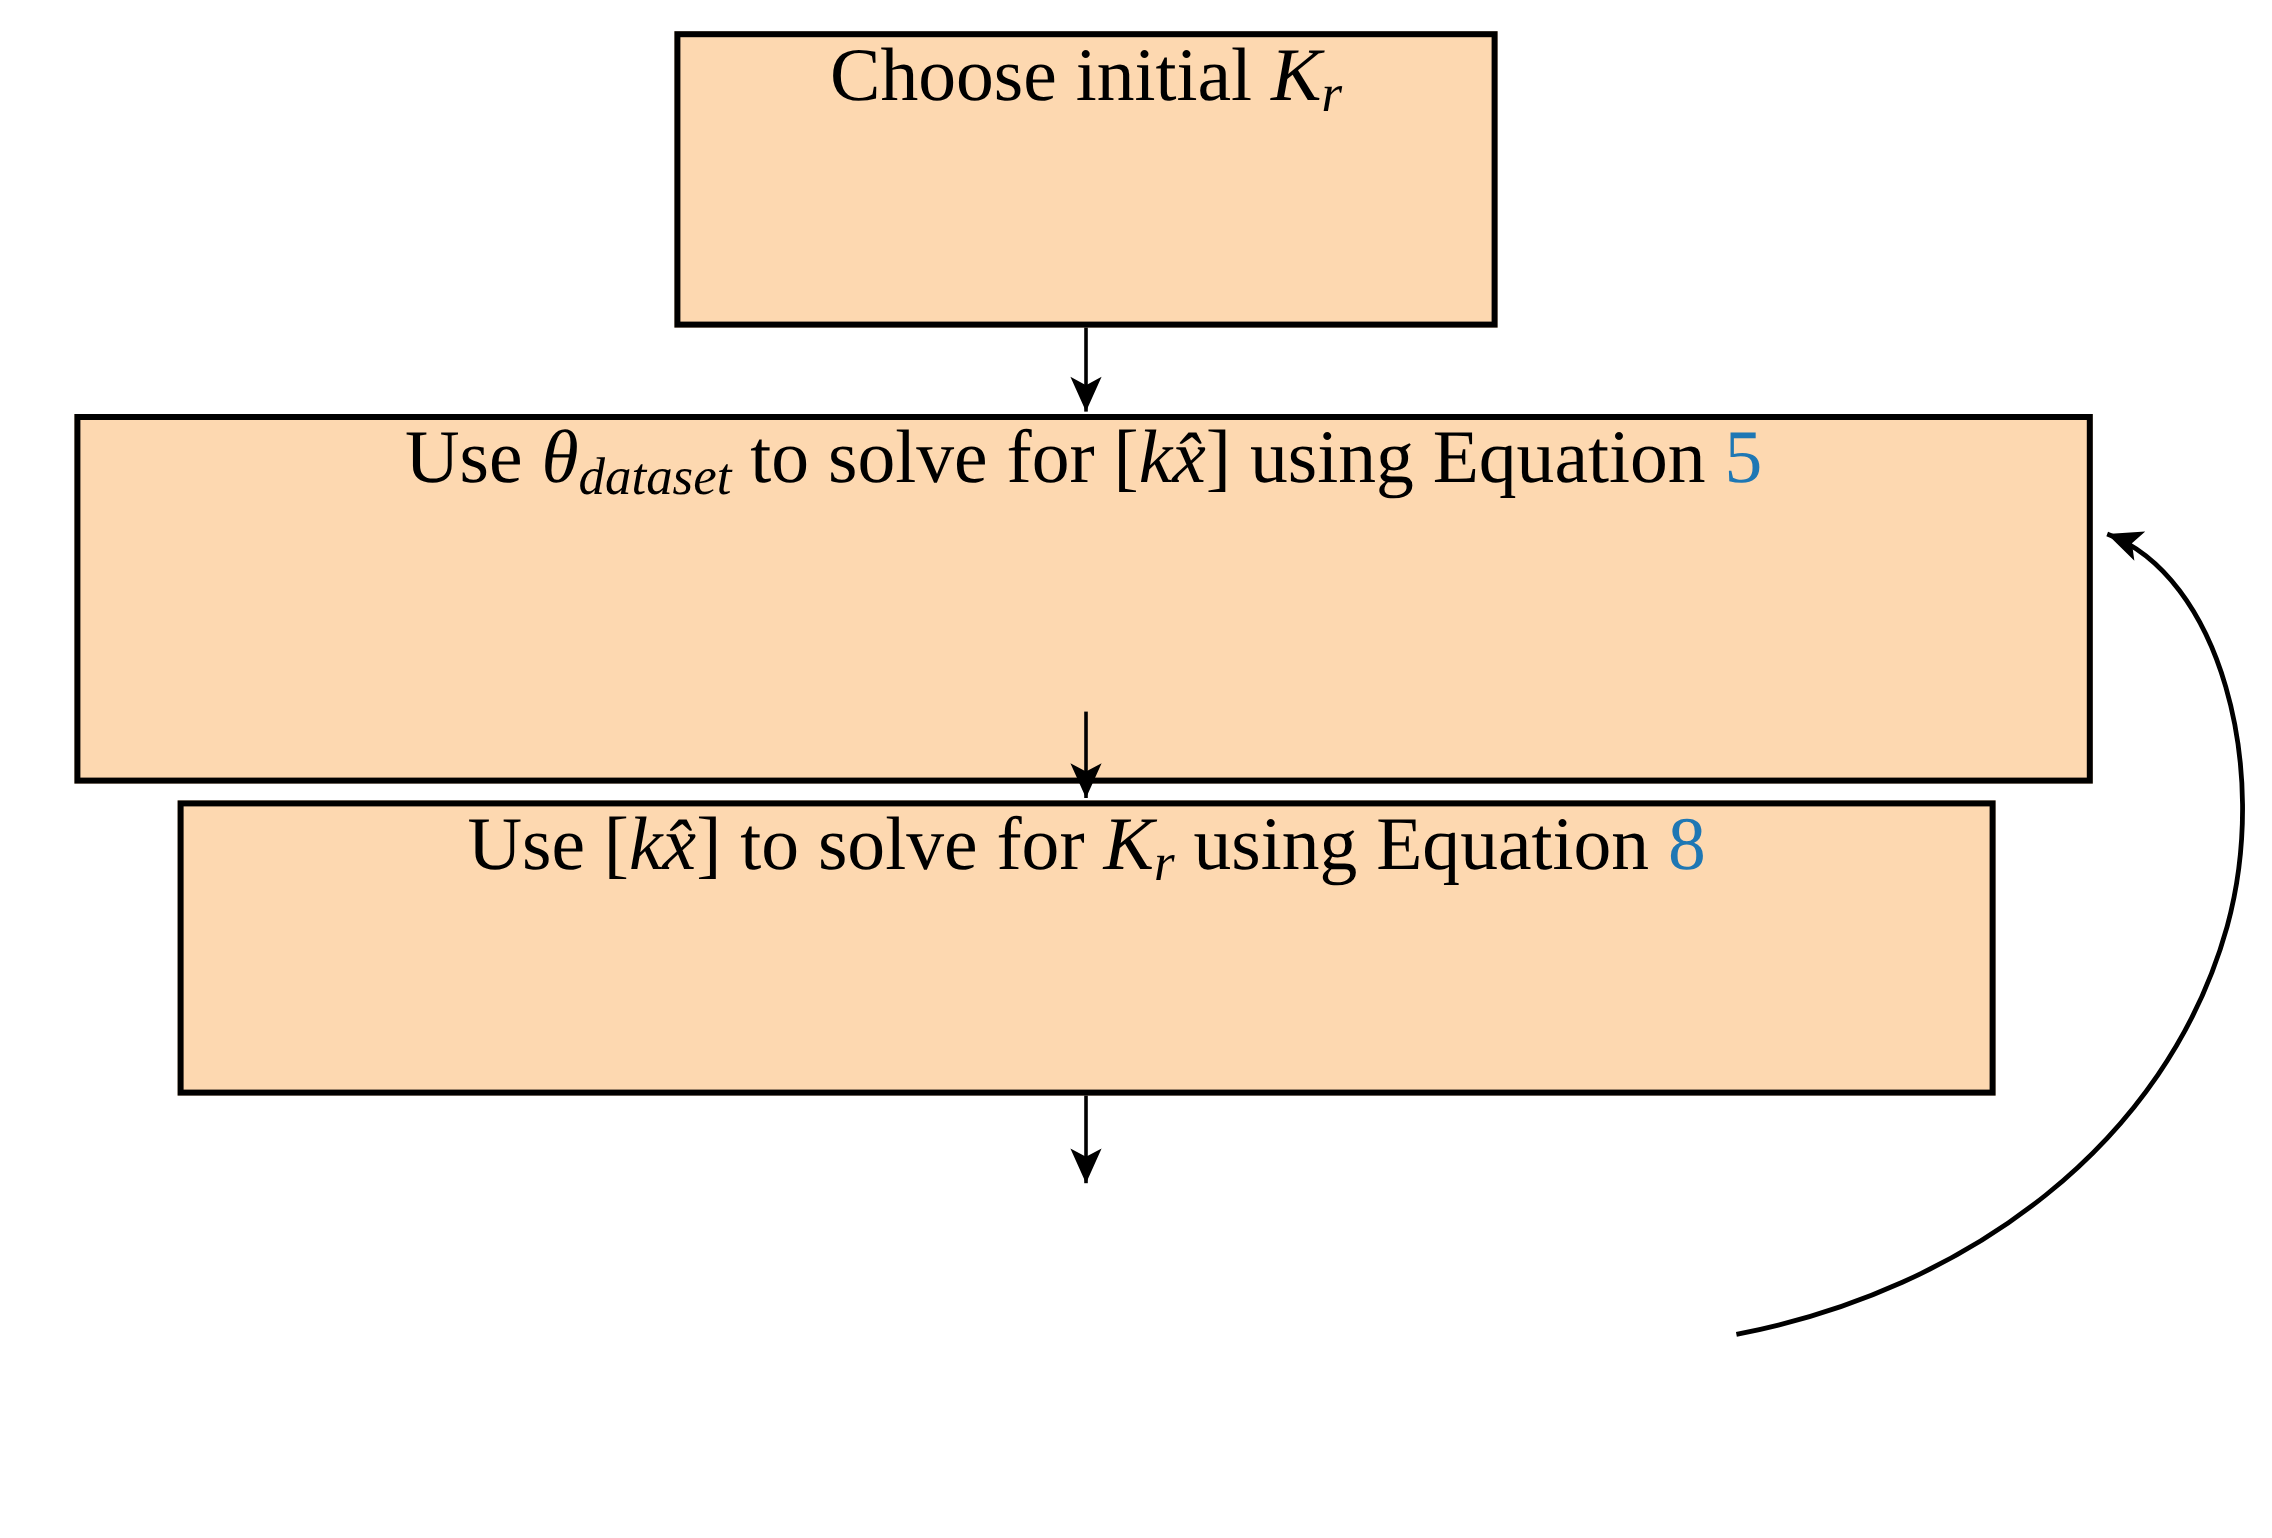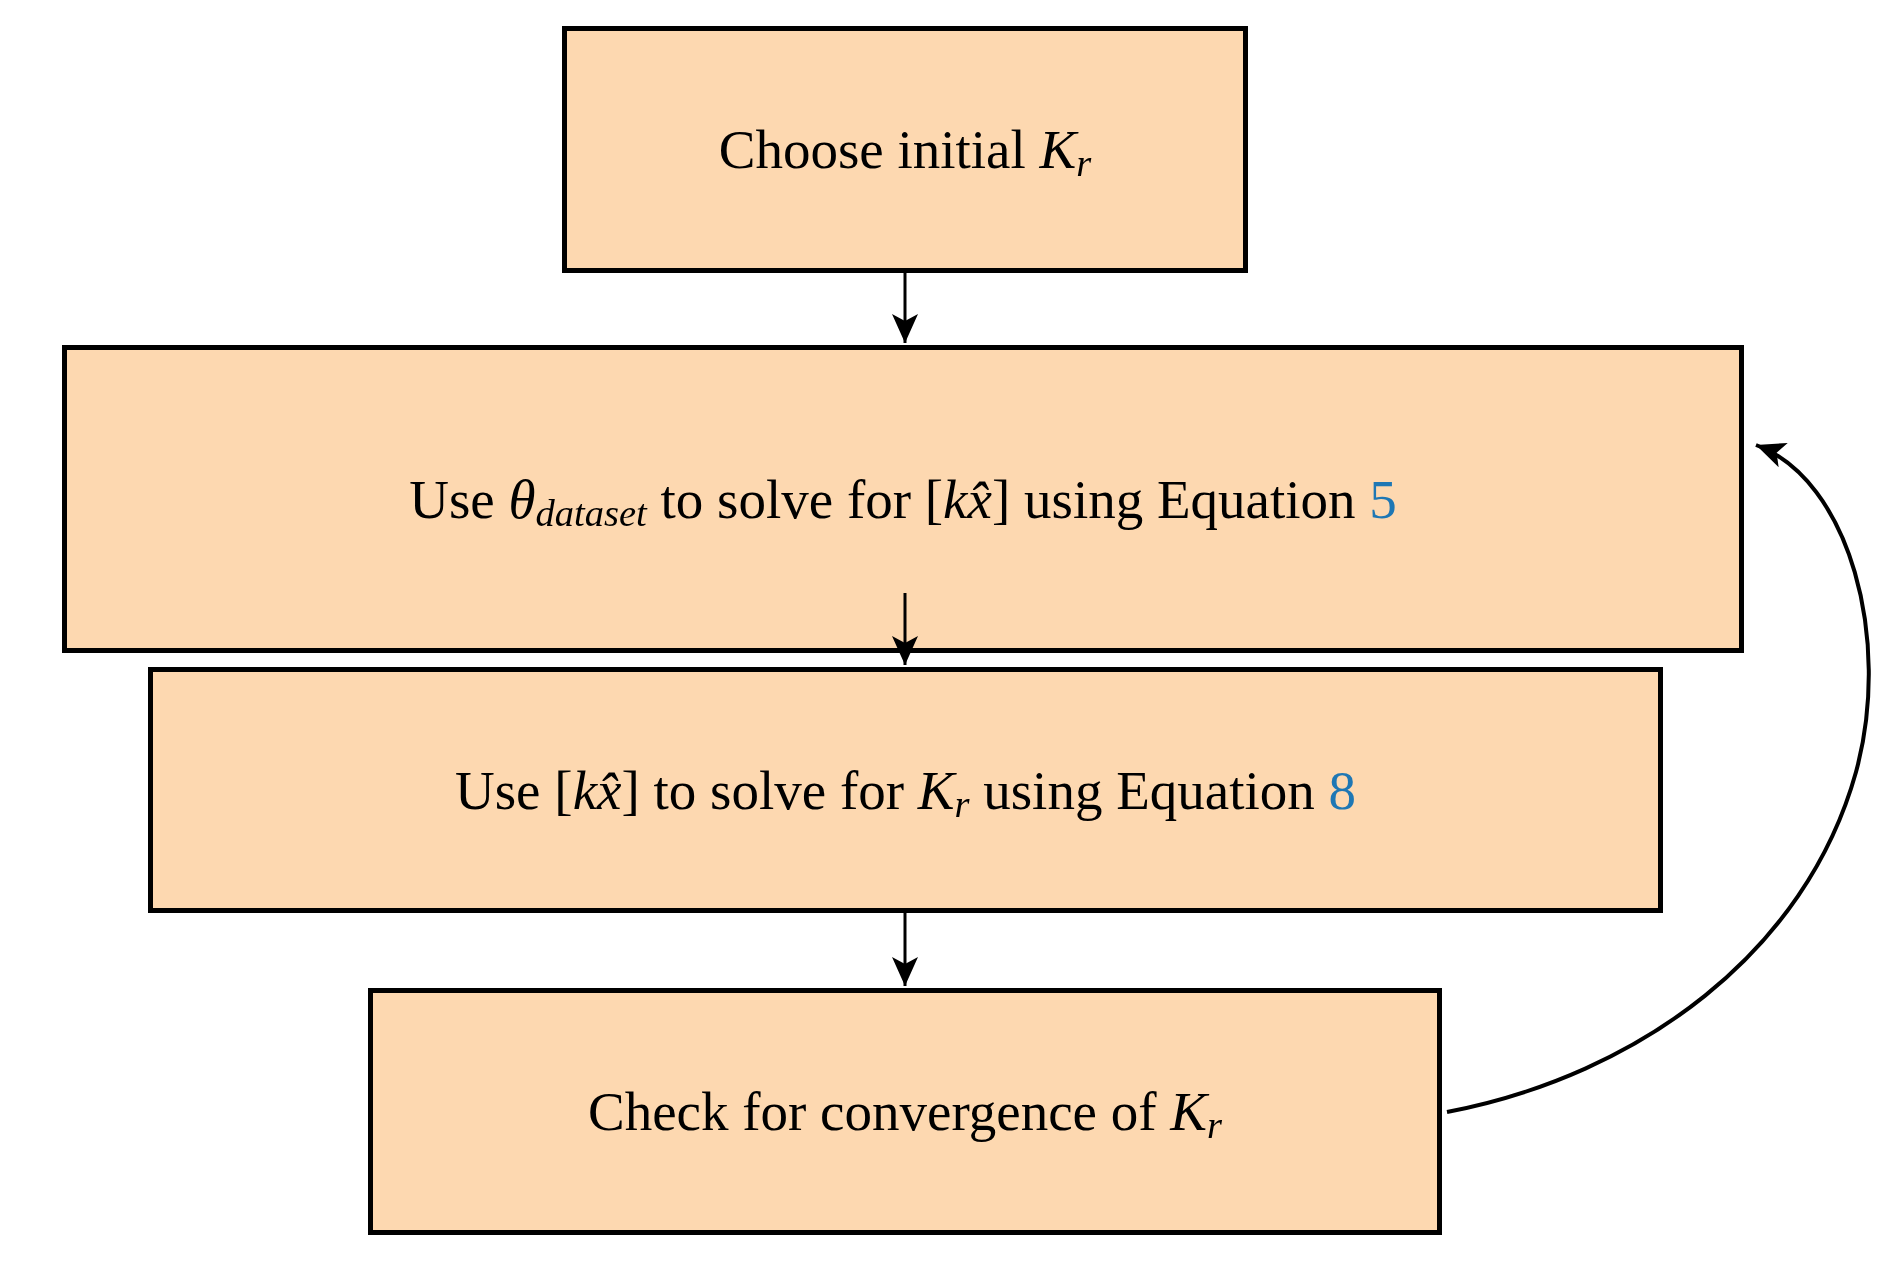--- a/index.html
+++ b/index.html
@@ -10,23 +10,23 @@
     background: var(--background, #ffffff);
     font-family: "Liberation Serif", "DejaVu Serif", serif;
     overflow: hidden;
   }
   .node {
     position: absolute;
     box-sizing: border-box;
     background: var(--box-fill, #FDD8B0);
     border: 5px solid var(--box-border, #000000);
     display: flex;
-    align-items: center;
+    align-items: flex-start;
     justify-content: center;
-    font-size: 55px;
+    font-size: 63px;
     color: var(--text, #000000);
     white-space: pre;
     line-height: 1;
   }
   .rm { font-style: normal; }
   .it { font-style: italic; }
   .sub {
     font-style: italic;
     font-size: 0.70em;
     vertical-align: -0.22em;
@@ -58,23 +58,20 @@
   </div>
 
   <div class="node" style="left:62px; top:345px; width:1682px; height:308px;">
     <span><span class="rm">Use </span><span class="it">θ</span><span class="sub">dataset</span><span class="rm"> to solve for </span><span class="rm">[</span><span class="it">kx̂</span><span class="rm">]</span><span class="rm"> using Equation </span><span class="rm eq">5</span></span>
   </div>
 
   <div class="node" style="left:148px; top:667px; width:1515px; height:246px;">
     <span><span class="rm">Use </span><span class="rm">[</span><span class="it">kx̂</span><span class="rm">]</span><span class="rm"> to solve for </span><span class="it">K</span><span class="sub">r</span><span class="rm"> using Equation </span><span class="rm eq">8</span></span>
   </div>
 
-  <div class="node" style="left:368px; top:988px; width:1074px; height:247px;">
-    <span><span class="rm">Check for convergence of </span><span class="it">K</span><span class="sub">r</span></span>
-  </div>
 
   <svg id="edge-layer" viewBox="0 0 1893 1282" xmlns="http://www.w3.org/2000/svg">
     <defs>
       <marker id="arrowhead" markerUnits="userSpaceOnUse" markerWidth="34" markerHeight="30" refX="30" refY="14" orient="auto">
         <path class="arrowhead-shape" d="M1,1 L30,14 L1,27 L8,14 Z"></path>
       </marker>
     </defs>
     <path class="edge vertical" d="M 905 273 L 905 343" marker-end="url(#arrowhead)"></path>
     <path class="edge vertical" d="M 905 593 L 905 665" marker-end="url(#arrowhead)"></path>
     <path class="edge vertical" d="M 905 913 L 905 986" marker-end="url(#arrowhead)"></path>

